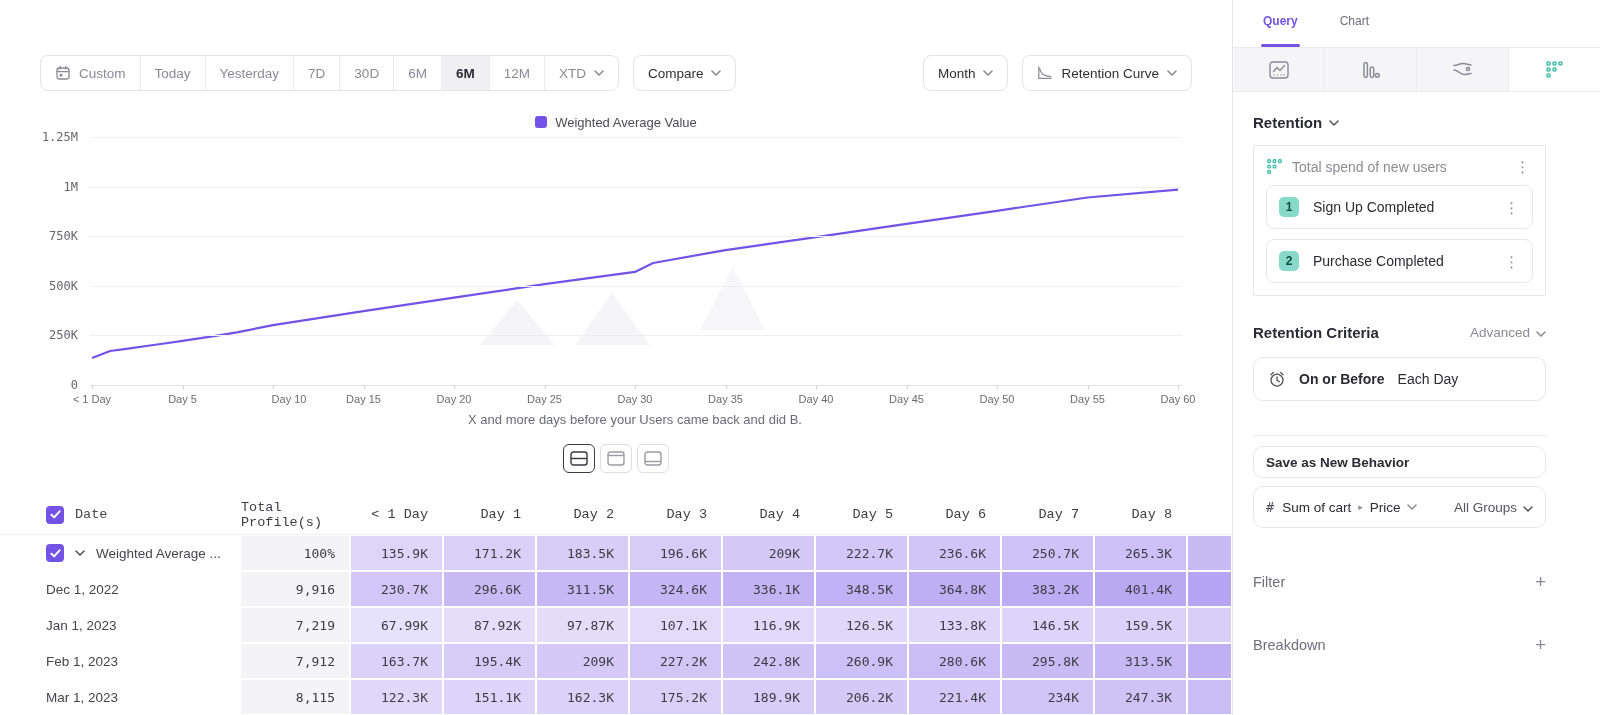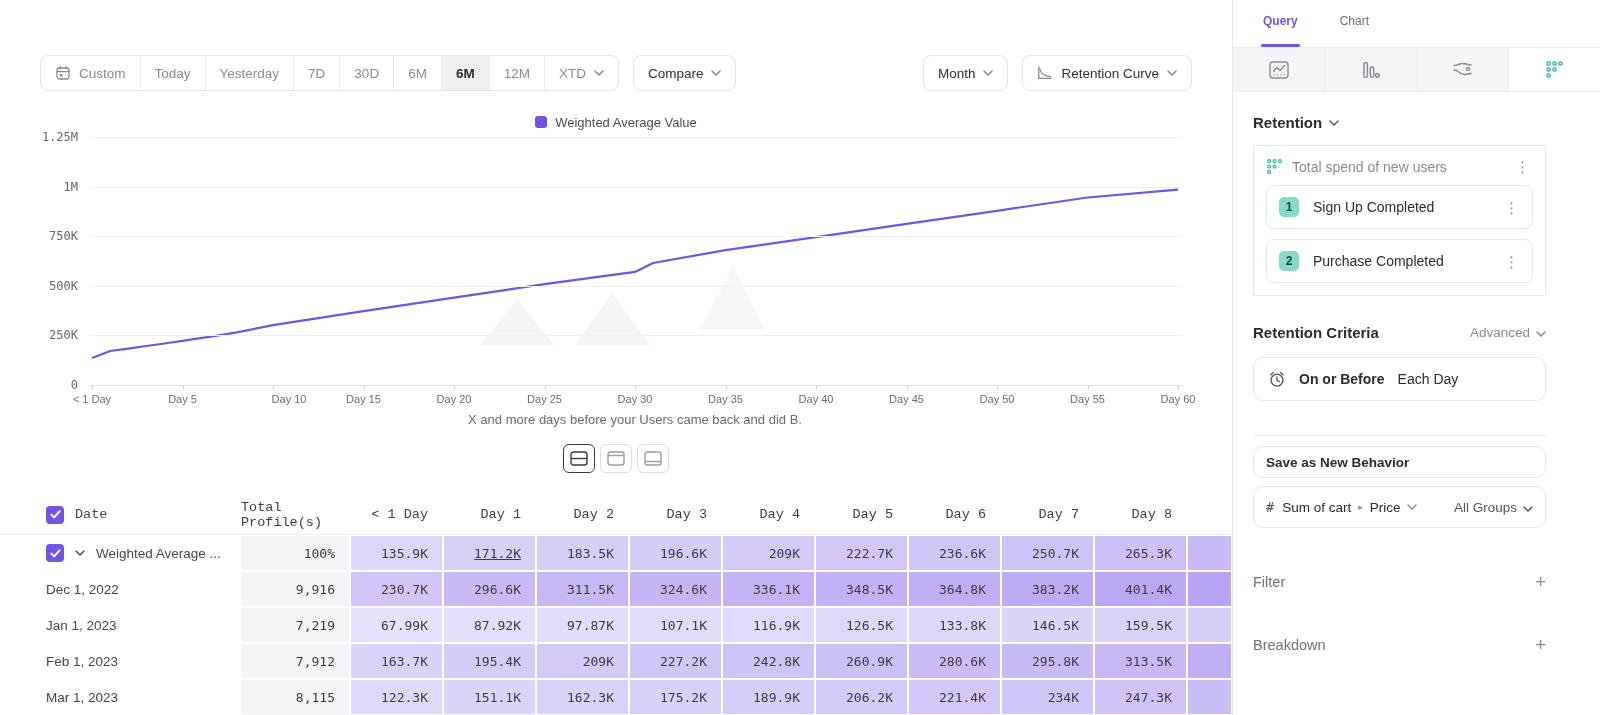--- a/index.html
+++ b/index.html
@@ -305,21 +305,21 @@
             </span>
             <span class="row-chev">
               <svg width="10" height="6" viewBox="0 0 10 6" fill="none" stroke="currentColor" stroke-width="1.6" stroke-linecap="round">
                 <path d="M1 1l4 4 4-4"></path>
               </svg>
             </span>
             <span class="trunc">Weighted Average ...</span>
           </div>
           <div class="cell total mono">100%</div>
           <div class="cell mono" style="background: rgba(115, 82, 230, 0.235);">135.9K</div>
-          <div class="cell mono" style="background: rgba(115, 82, 230, 0.27); text-decoration: underline;">171.2K</div>
+          <div class="cell mono" style="background: rgba(115, 82, 230, 0.27);">171.2K</div>
           <div class="cell mono" style="background: rgba(115, 82, 230, 0.282);">183.5K</div>
           <div class="cell mono" style="background: rgba(115, 82, 230, 0.294);">196.6K</div>
           <div class="cell mono" style="background: rgba(115, 82, 230, 0.31);">209K</div>
           <div class="cell mono" style="background: rgba(115, 82, 230, 0.32);">222.7K</div>
           <div class="cell mono" style="background: rgba(115, 82, 230, 0.337);">236.6K</div>
           <div class="cell mono" style="background: rgba(115, 82, 230, 0.35);">250.7K</div>
           <div class="cell mono" style="background: rgba(115, 82, 230, 0.365);">265.3K</div>
           <div class="cell" style="background: rgba(115, 82, 230, 0.4);"></div>
         </div>
         <div class="trow">

